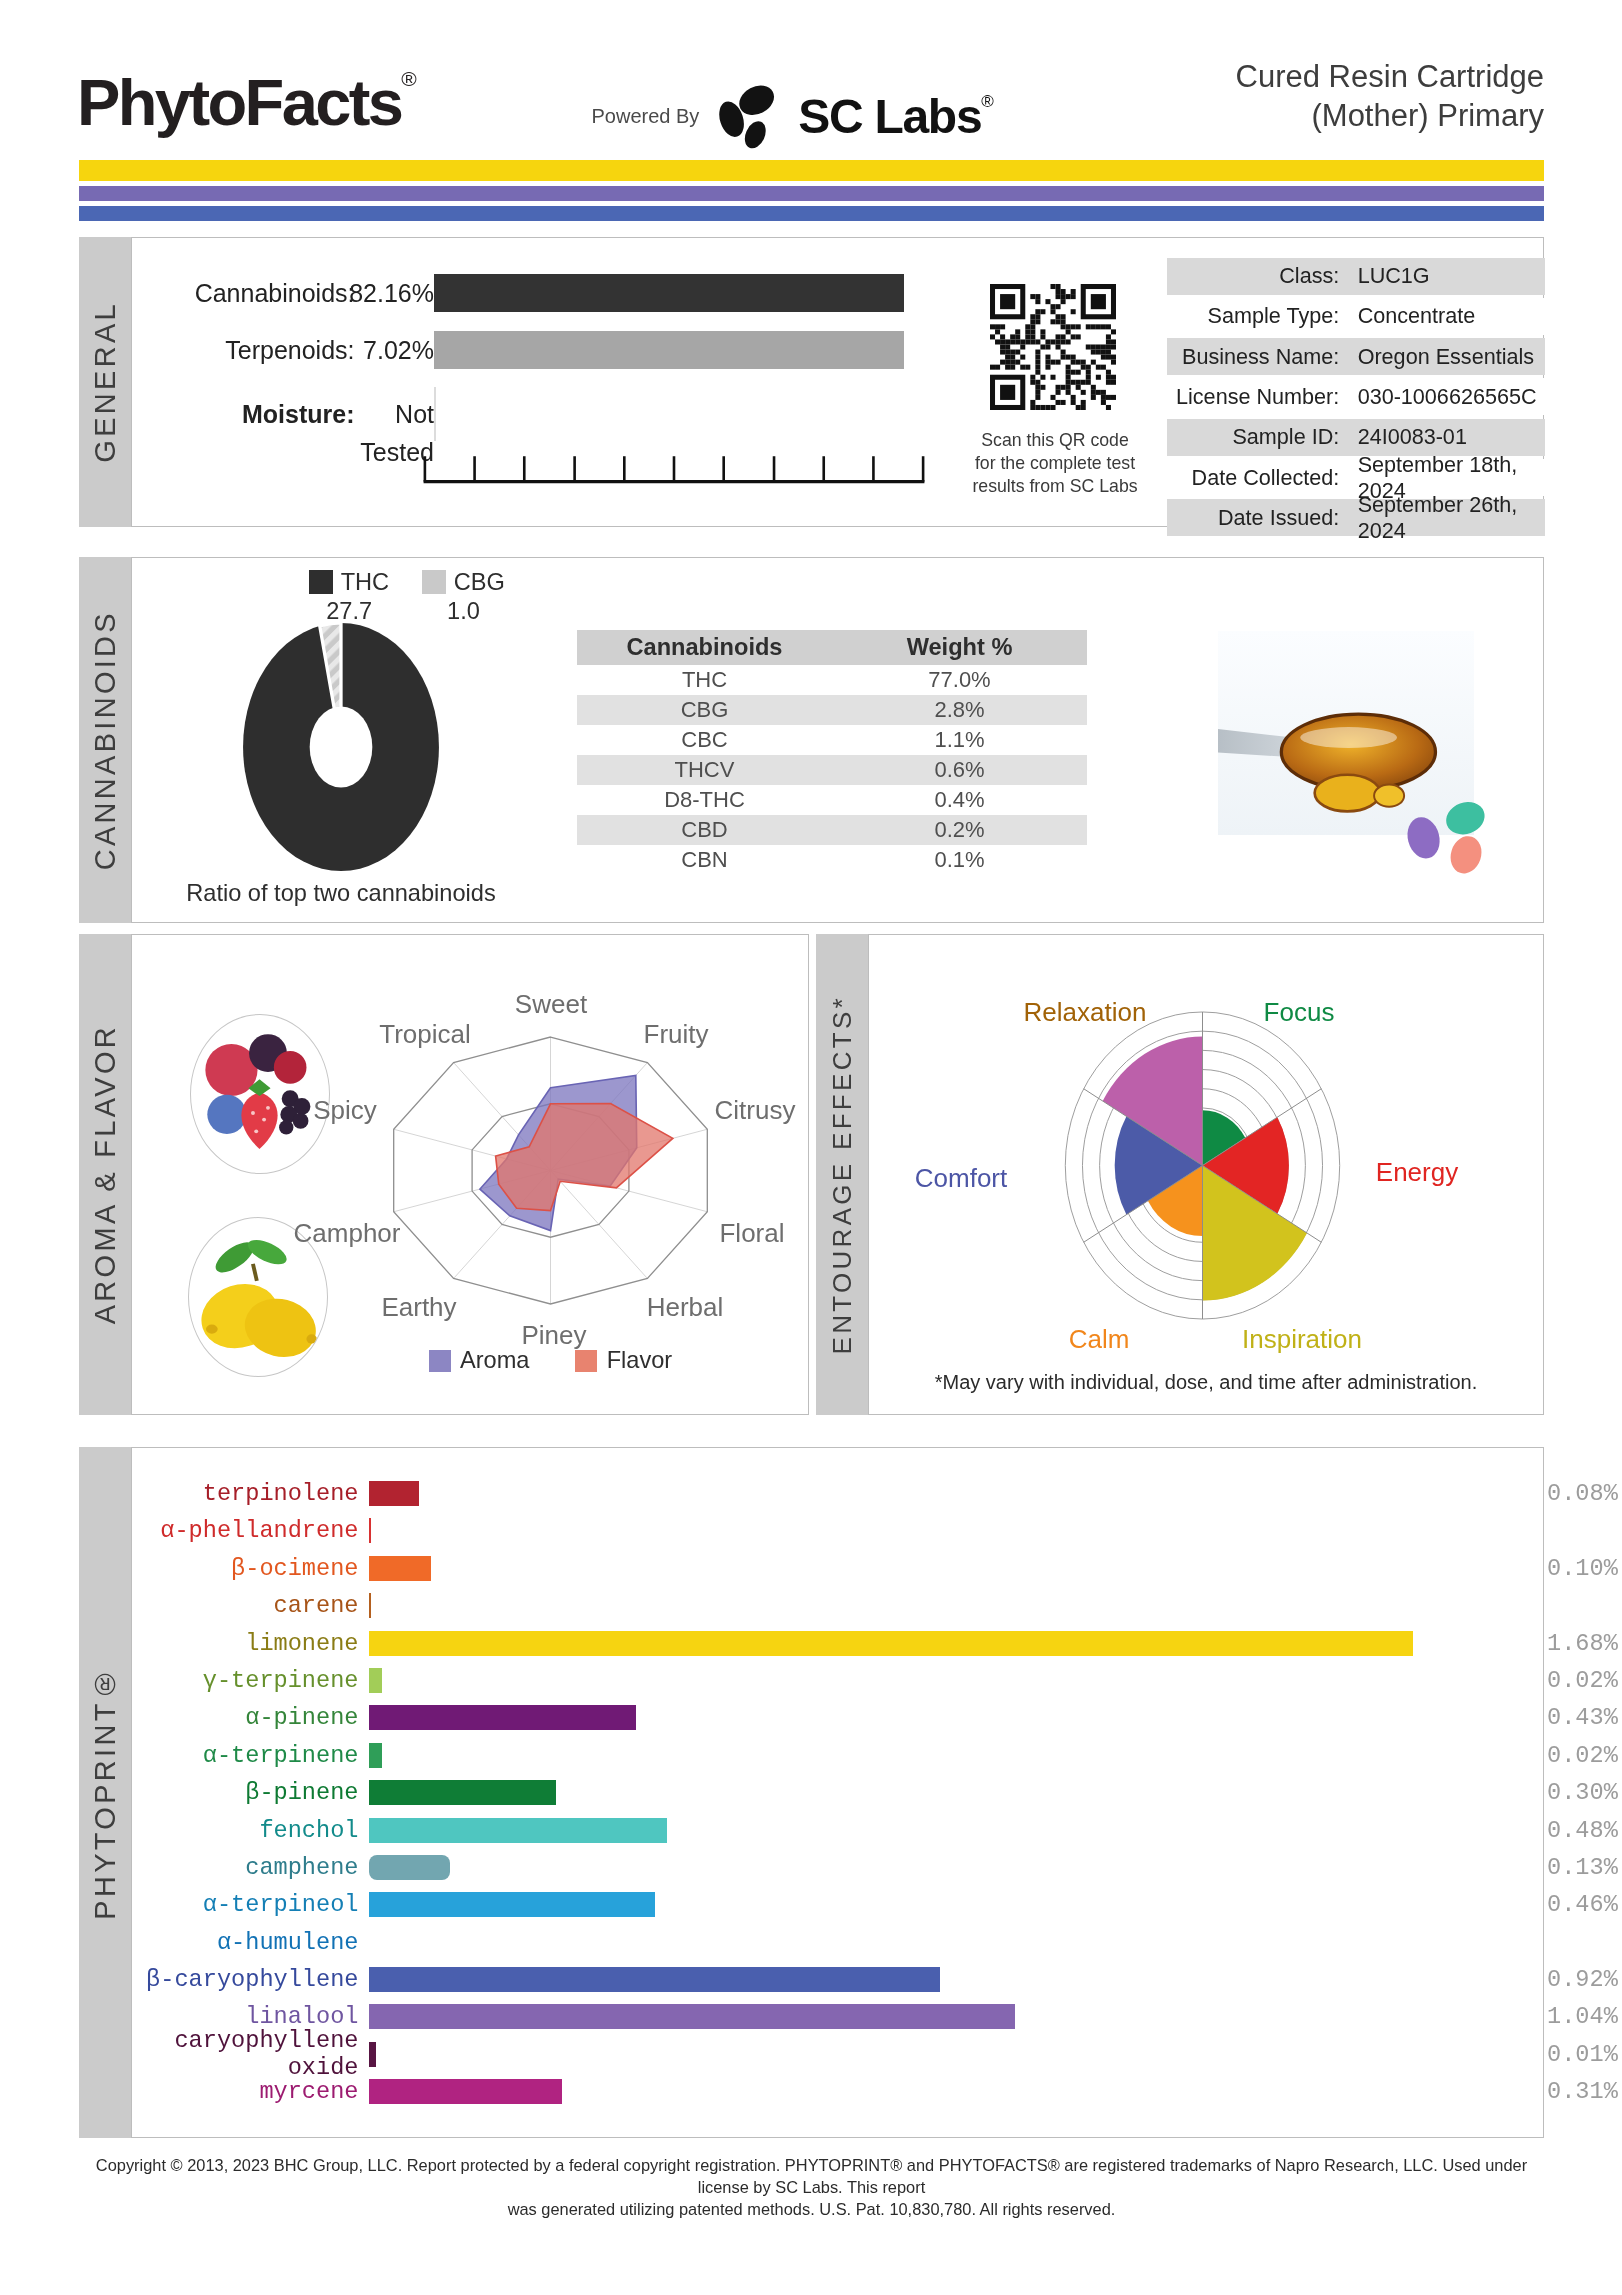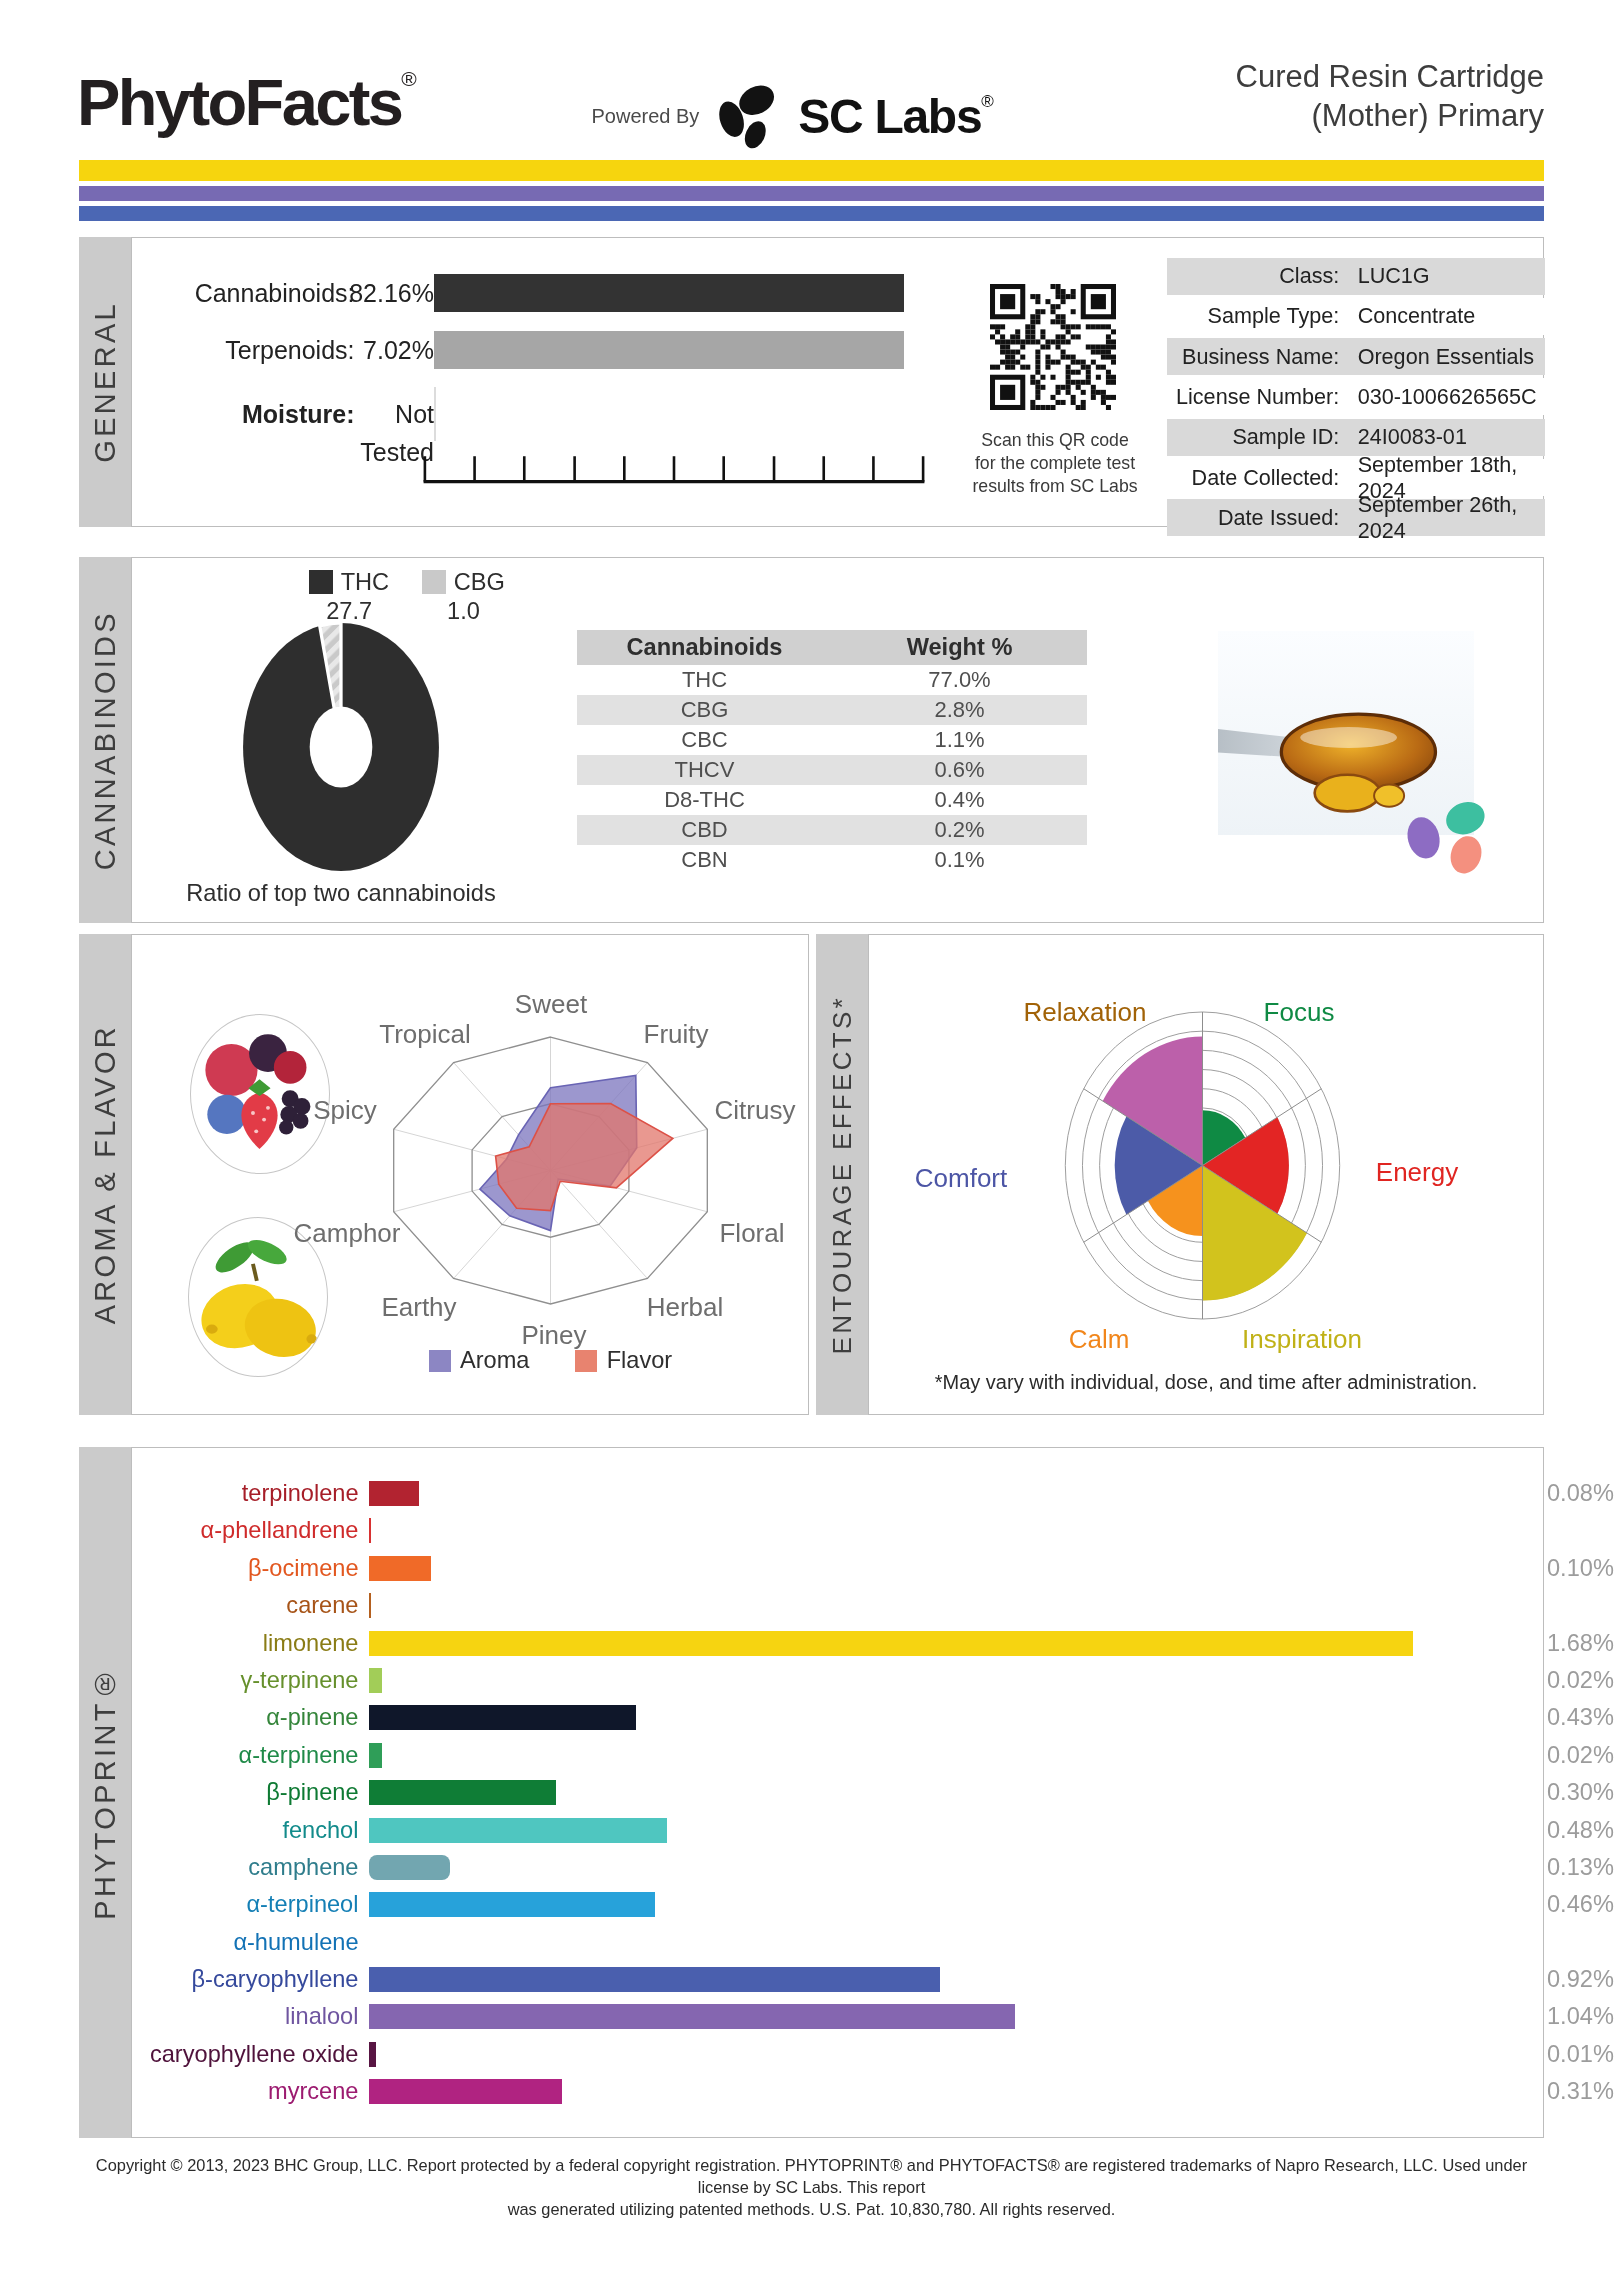--- a/index.html
+++ b/index.html
@@ -73,21 +73,21 @@
                    border-radius:50%; overflow:hidden; background:#fff; }
   .radar-label { position:absolute; transform:translate(-50%,-50%); font-size:26px; color:#6e6e6e; white-space:nowrap; }
   .aroma-legend { position:absolute; left:196px; top:412px; width:445px; display:flex;
                   justify-content:center; gap:46px; align-items:center; }
   .aleg-item { display:flex; align-items:center; gap:9.2px; font-size:23.6px; color:#2e2e2e; }
   .aleg-sq { width:22px; height:22px; display:inline-block; }
   .ent-label { position:absolute; transform:translate(-50%,-50%); font-size:26px; white-space:nowrap; }
   .ent-foot { position:absolute; left:0; top:436px; width:100%; text-align:center; font-size:20px; color:#2b2b2b; }
 
   
-  .terp-rows { position:absolute; left:0; top:33px; width:100%; }
+  .terp-rows { position:absolute; left:0; top:33px; width:100%;font-family:Liberation Mono, monospace; }
   .terp-row { display:flex; align-items:center; height:25px; margin-bottom:12.4px; }
   .terp-name { width:237px; text-align:right; padding-right:10.5px; font-size:23.6px; }
   .terp-barwrap { flex:1; margin-right:6.5px; position:relative; height:25px; }
   .terp-bar { height:25px; min-width:2px; }
   .terp-val { position:absolute; left:100%; margin-left:10.5px; top:0; line-height:25px;
               font-size:23.6px; color:#9c9c9c; white-space:nowrap; }
 
   .footer { position:absolute; left:79px; top:2154px; width:1465px; text-align:center;
             font-size:16.4px; color:#2b2b2b; line-height:1.35; }
 </style>
@@ -671,21 +671,21 @@
             <div class="terp-name" style="color: rgb(102, 144, 44);">γ-terpinene</div>
             <div class="terp-barwrap">
               <div class="terp-bar" style="width: 1.1%; background: rgb(162, 205, 88);">
                 <span class="terp-val">0.02%</span>
               </div>
             </div>
           </div>
         <div class="terp-row">
             <div class="terp-name" style="color: rgb(52, 133, 58);">α-pinene</div>
             <div class="terp-barwrap">
-              <div class="terp-bar" style="width: 22.9%; background: #0f172a;">
+              <div class="terp-bar" style="width: 22.9%; background: #701a75;">
                 <span class="terp-val">0.43%</span>
               </div>
             </div>
           </div>
         <div class="terp-row">
             <div class="terp-name" style="color: rgb(31, 138, 72);">α-terpinene</div>
             <div class="terp-barwrap">
               <div class="terp-bar" style="width: 1.1%; background: rgb(47, 158, 88);">
                 <span class="terp-val">0.02%</span>
               </div>

